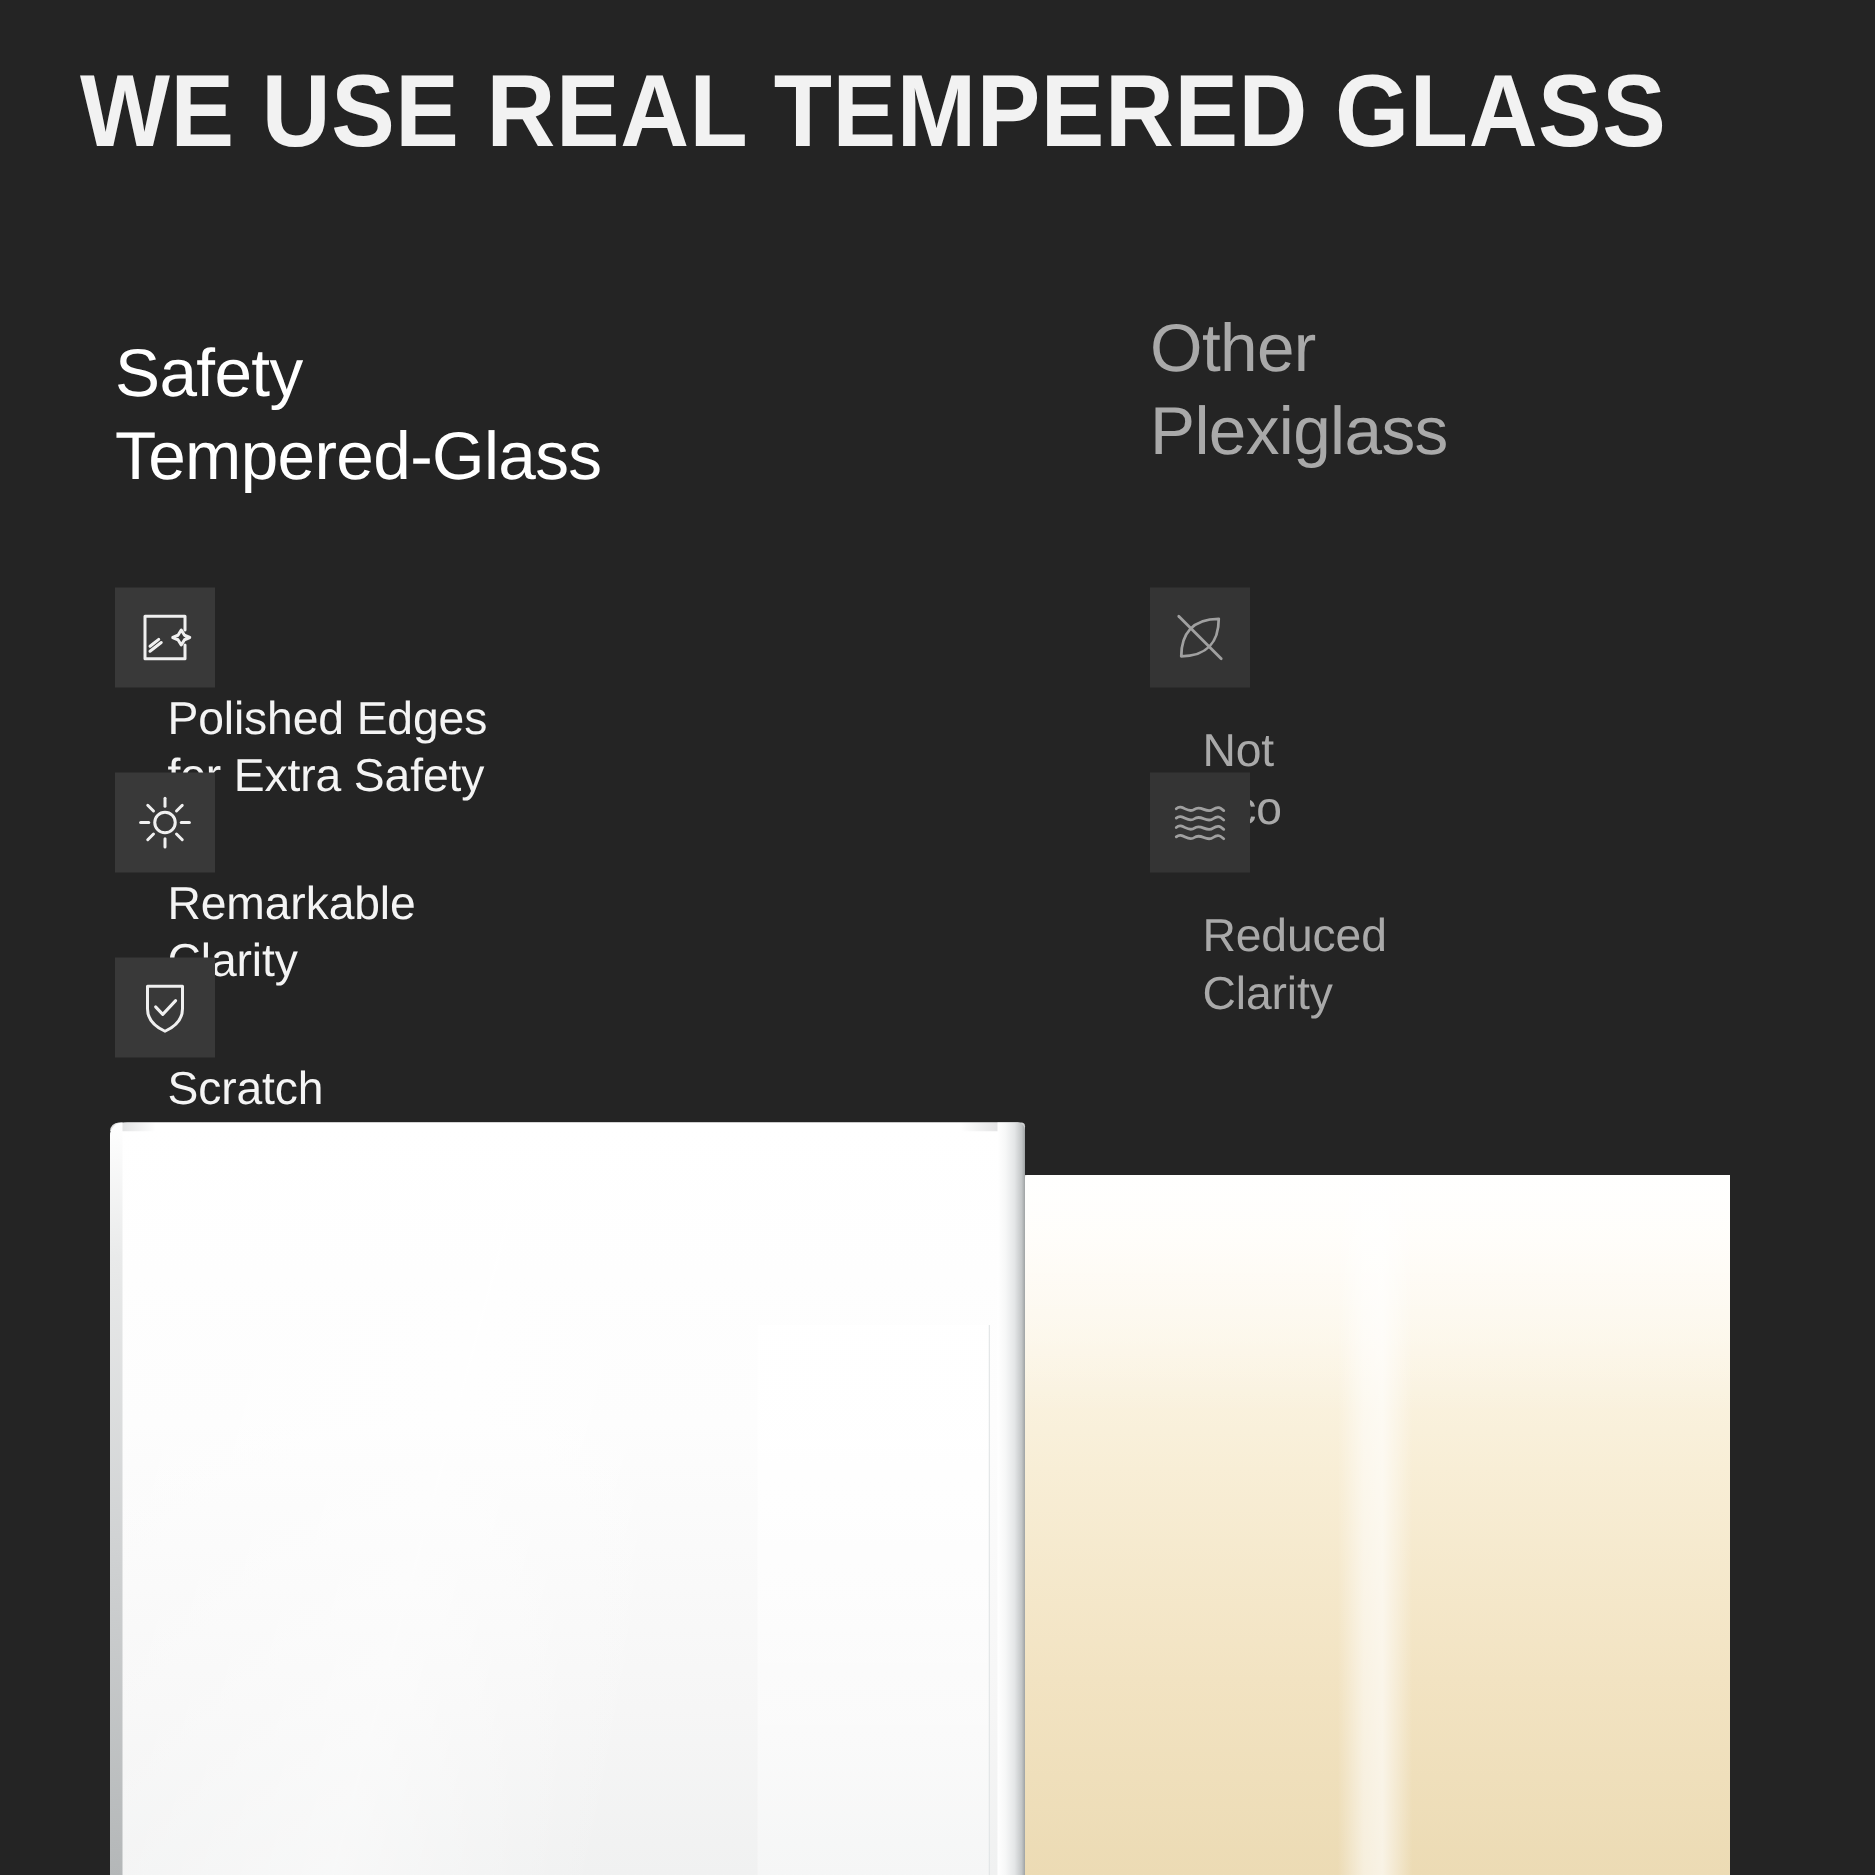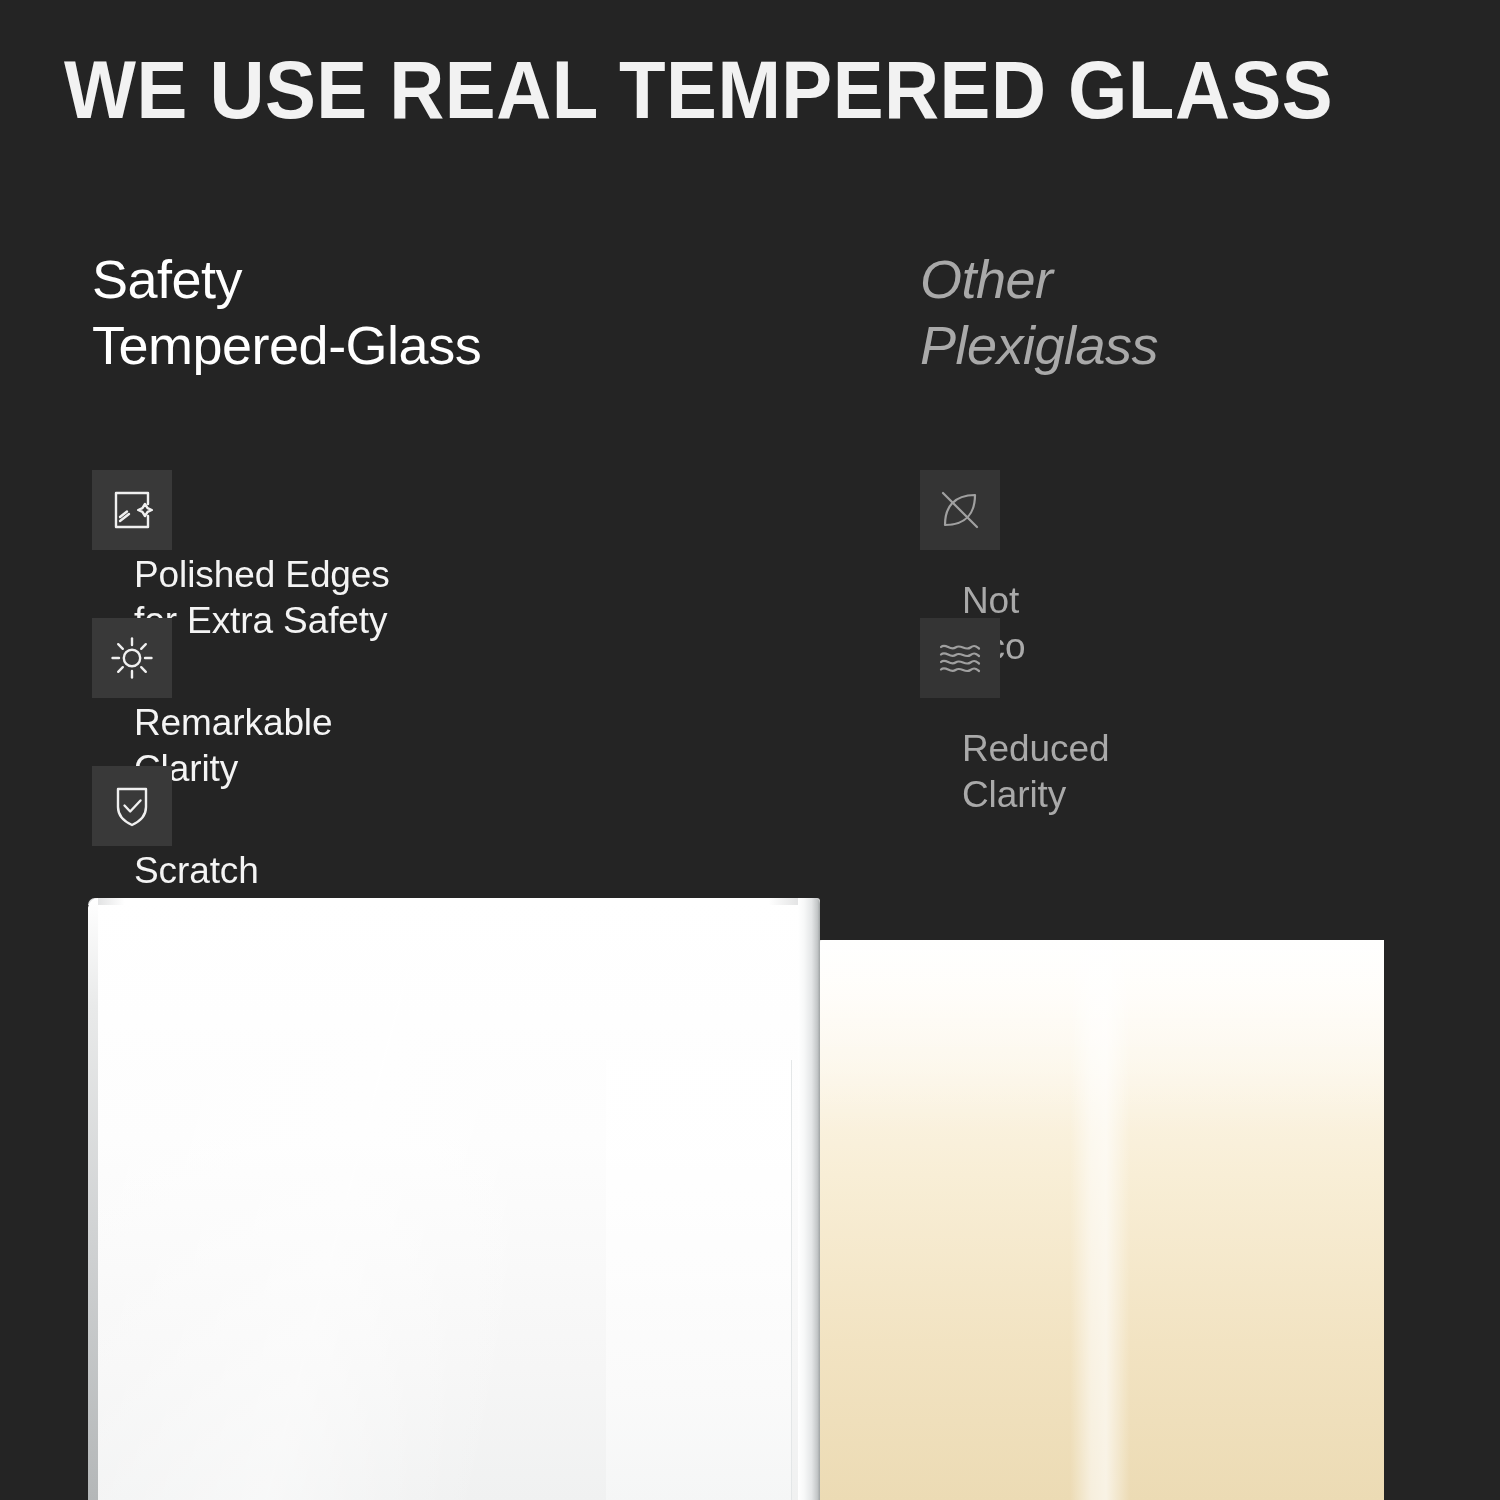--- a/index.html
+++ b/index.html
@@ -43,22 +43,22 @@
   .col-right { left: 920px; width: 540px; }
 
   .col-title {
     font-size: 54px;
     line-height: 66px;
     font-weight: 300;
     letter-spacing: -0.5px;
     margin: 0;
     white-space: pre-line;
   }
-  .col-left .col-title  { color: #ffffff; }
-  .col-right .col-title { color: #a9a9a9; font-style: italic; }
+  .col-left .col-title  { color: #ffffff; margin-top: 20px; }
+  .col-right .col-title { color: #a9a9a9; }
 
   
   .features { position: absolute; left: 0; top: 222px; width: 100%; }
   .frow {
     display: flex;
     align-items: flex-start;
     height: 148px;
     flex-direction: column;
   }
   .tile {

